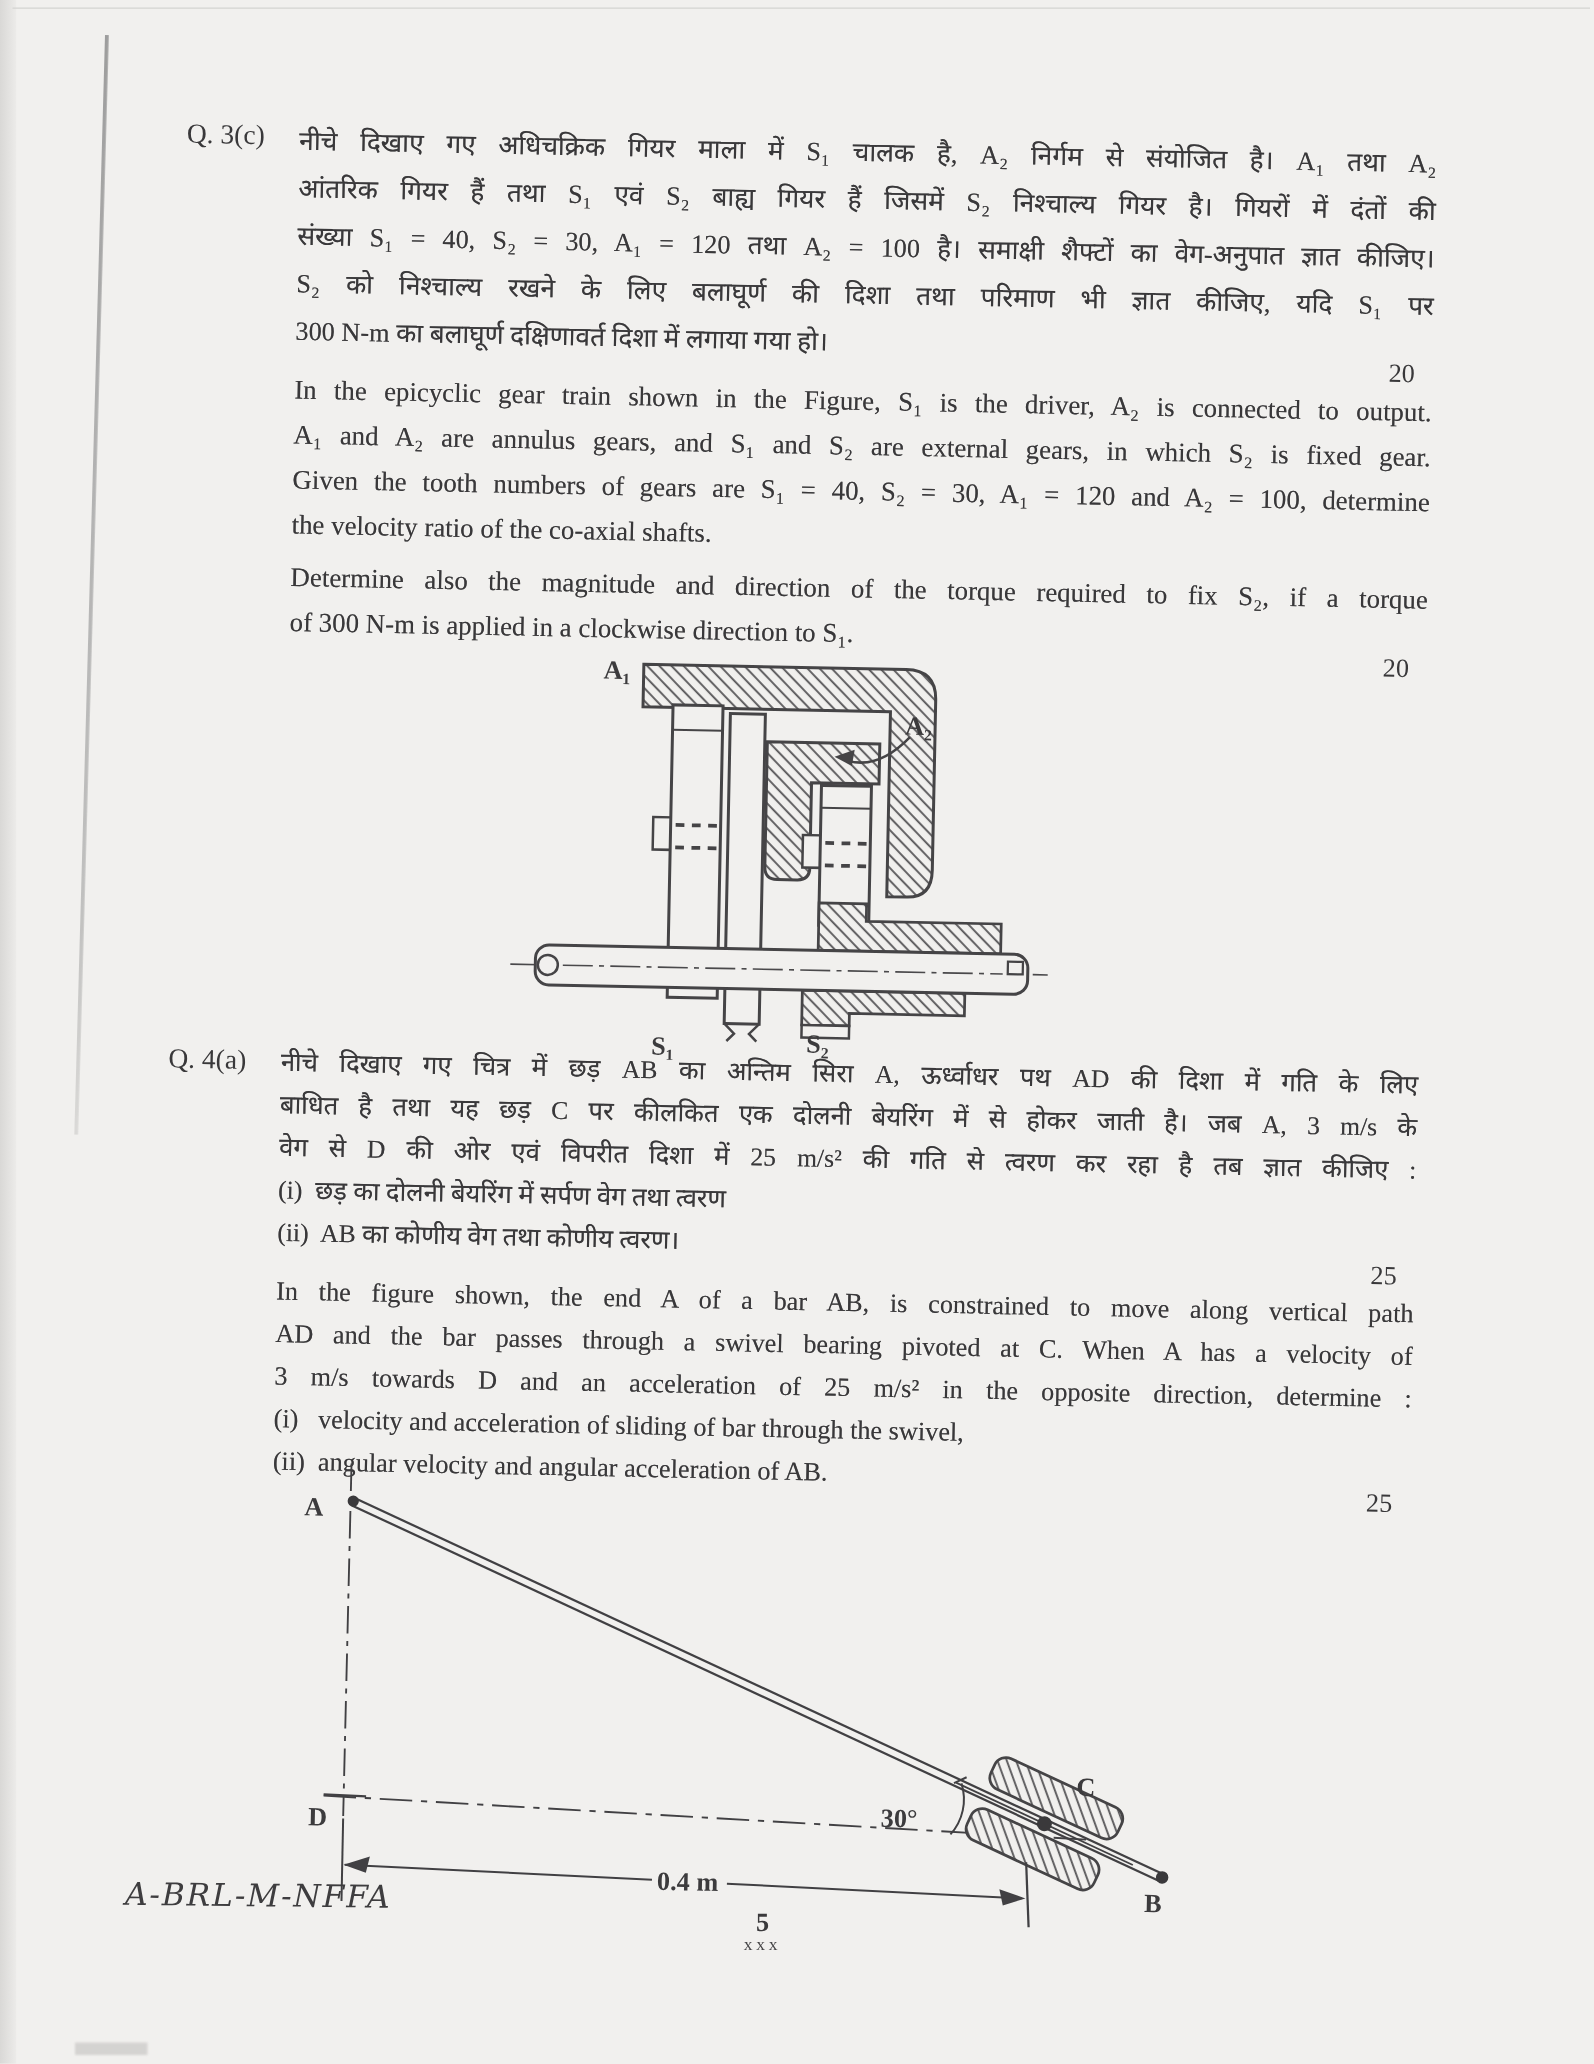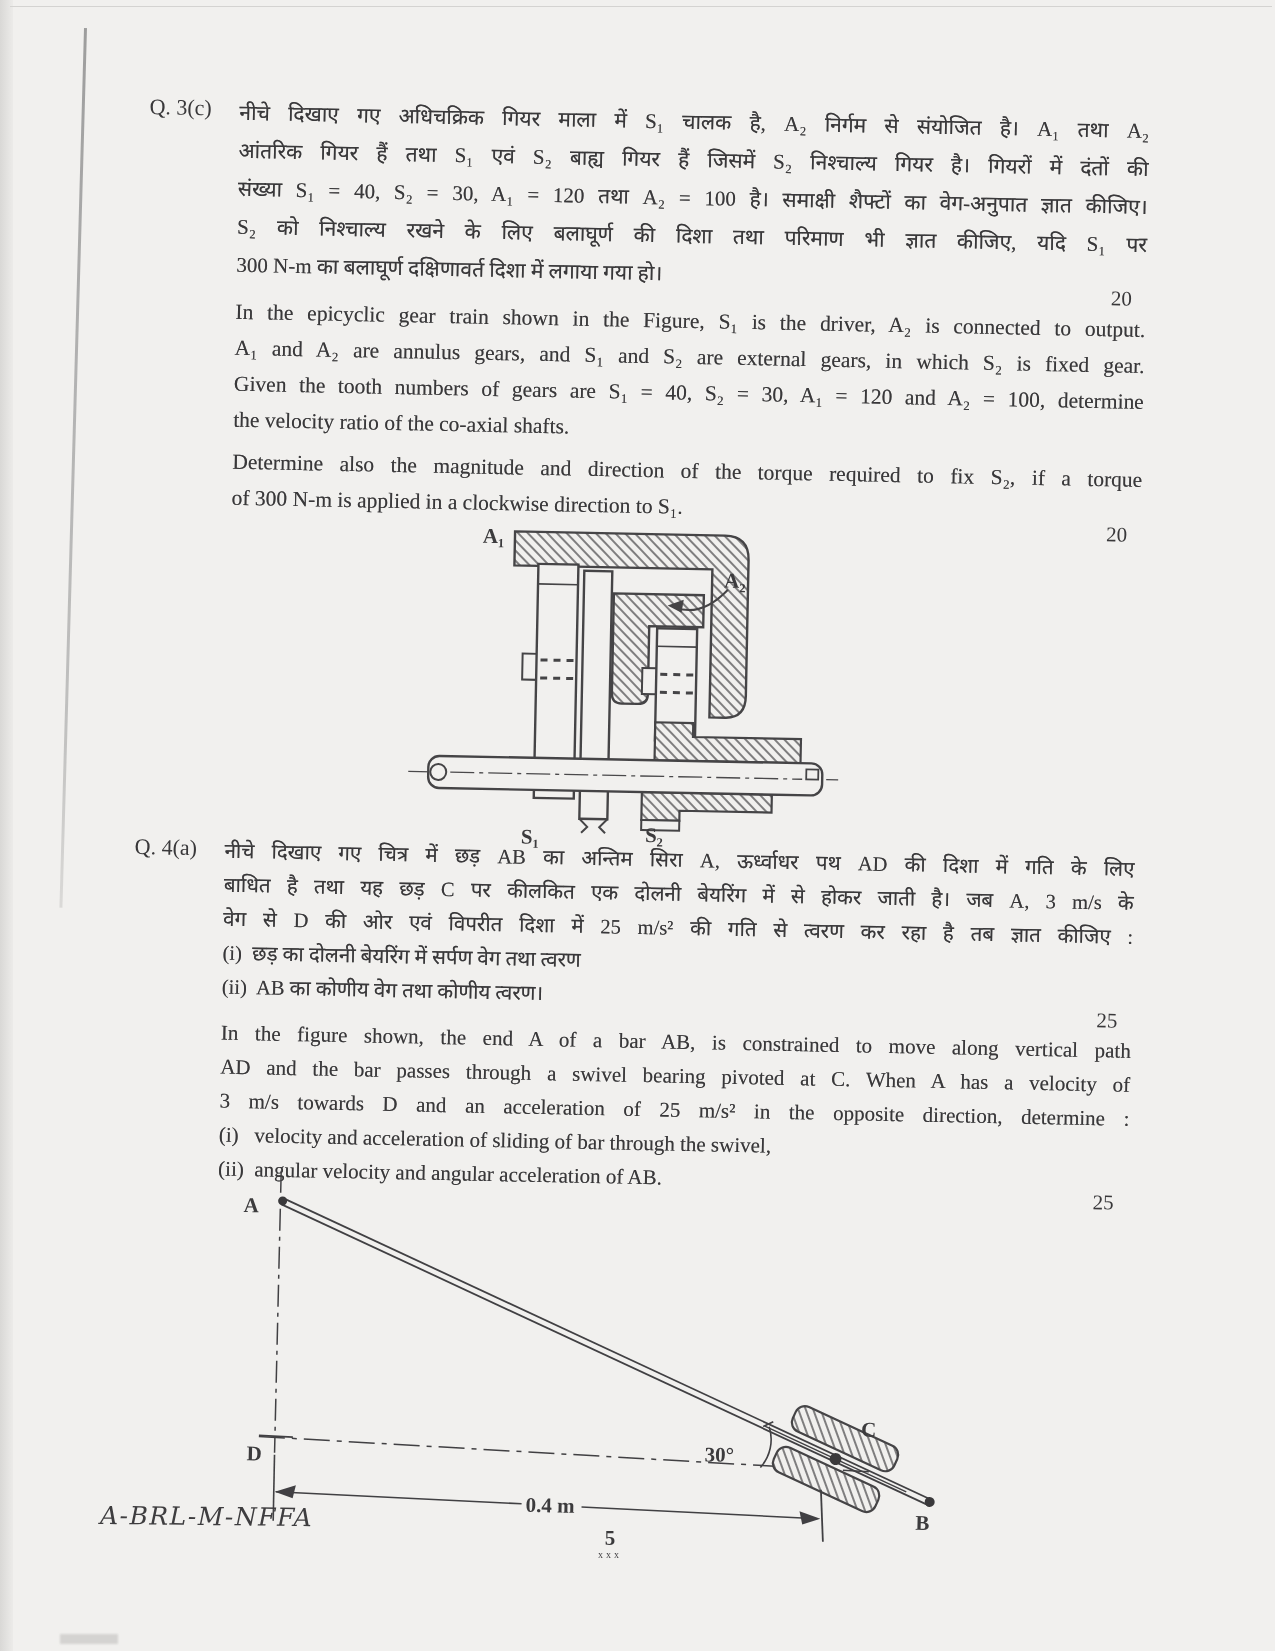--- a/index.html
+++ b/index.html
@@ -40,21 +40,21 @@
   .fig-gear{position:absolute;left:266px;top:414px;width:440px;height:342px;}
   .fig-bar{position:absolute;left:48px;top:1078px;width:780px;height:370px;}
   svg text{fill:#3c3b3d;}
   .figlabel{font-weight:bold;font-size:21px;font-family:"Liberation Serif","DejaVu Serif",serif;}
   .footer-code{position:absolute;left:100px;top:1502px;font-size:25px;font-style:italic;
     font-family:"DejaVu Serif","Liberation Serif",serif;letter-spacing:1.5px;
     transform:rotate(.6deg);color:#3e3d3f;}
   .footer-page{position:absolute;left:560px;top:1526px;width:100px;text-align:center;
     font-size:21px;font-weight:bold;color:#3a393b;}
   .footer-xxx{position:absolute;left:560px;top:1549px;width:100px;text-align:center;
-    font-size:10px;letter-spacing:3px;color:#454446;}
+    font-size:14px;letter-spacing:3px;color:#454446;}
 </style>
 </head>
 <body>
 
 <div class="page-edge-left"></div>
 <div class="page-edge-top"></div>
 <div class="scan-streak"></div>
 <div class="scan-smudge"></div>
 
 <div class="content">

